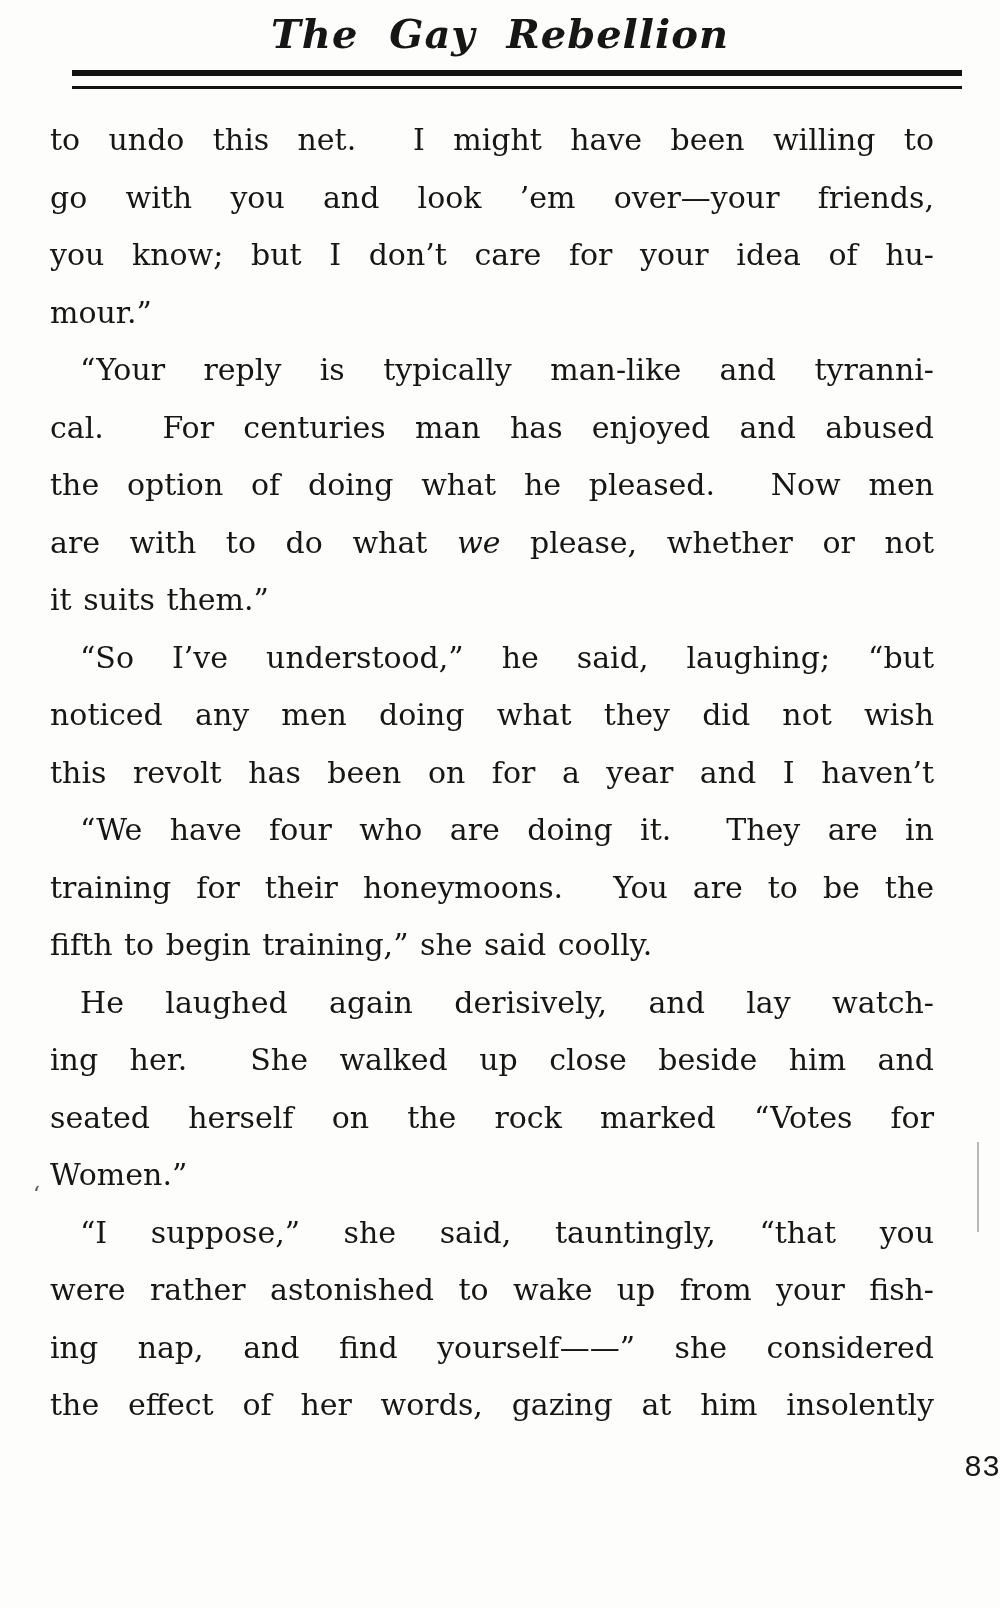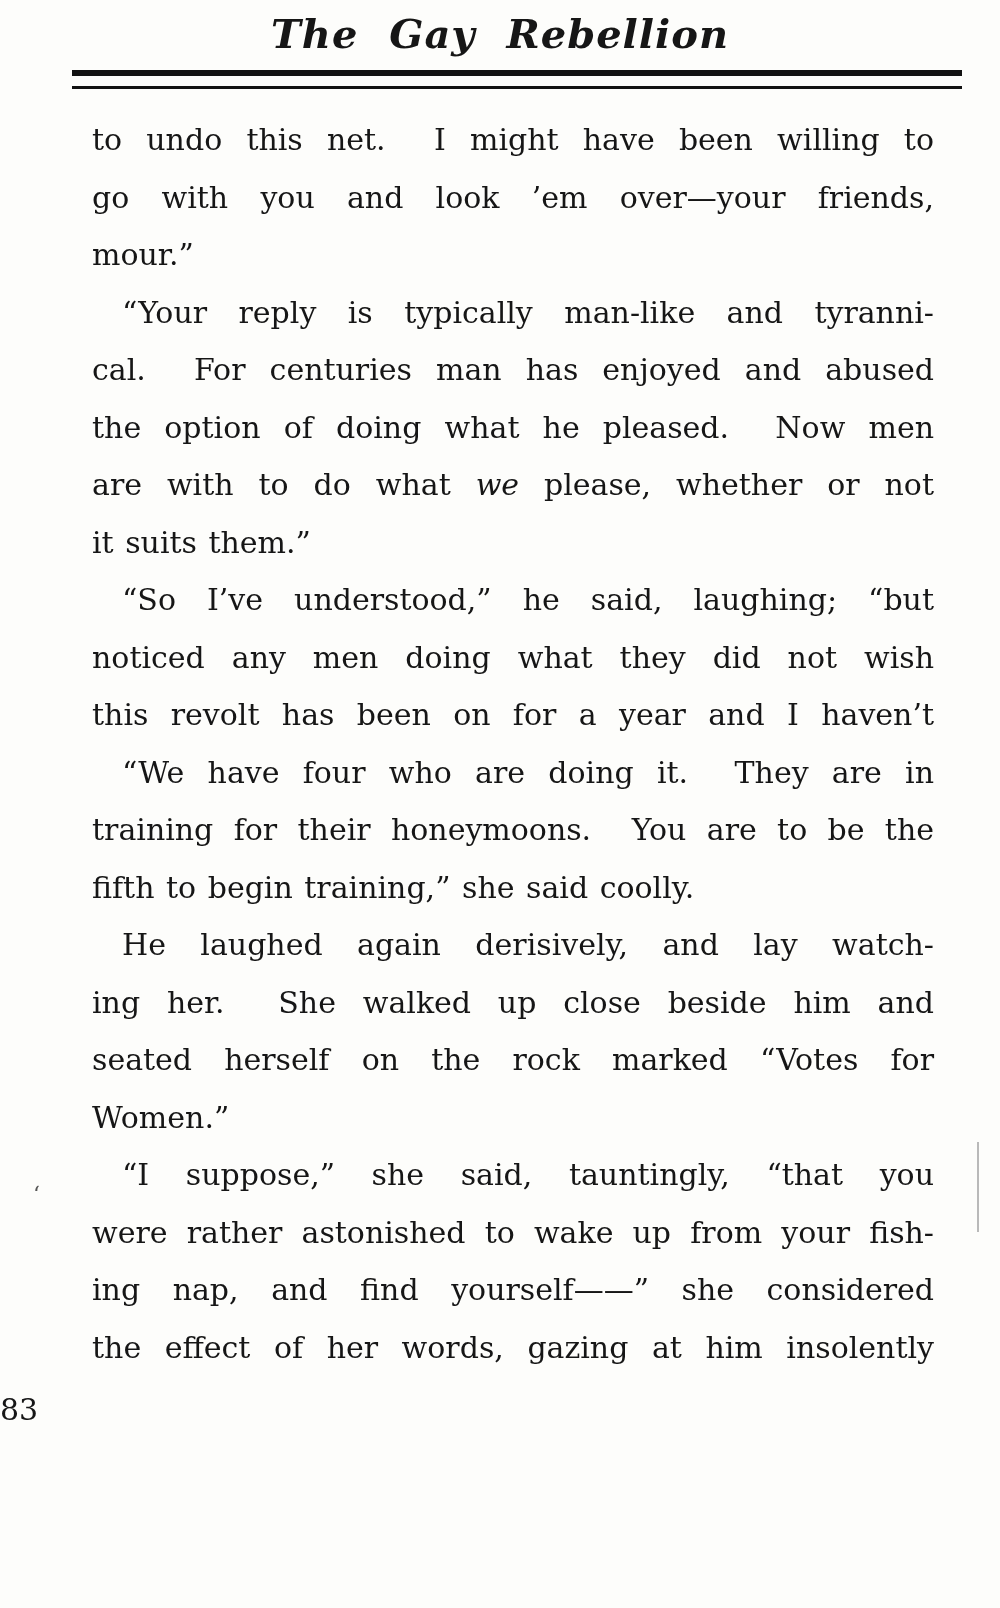--- a/index.html
+++ b/index.html
@@ -25,40 +25,41 @@
   }
 
   .double-rule {
     margin: 6px 38px 0 72px;
     border-top: 6px solid #121212;
     border-bottom: 3px solid #121212;
     height: 10px;
   }
 
   .textblock {
-    margin: 22px 66px 0 92px;
+    margin: 22px 66px 0 50px;
     font-size: 30px;
   }
   .line {
     line-height: 57.5px;
     height: 57.5px;
     text-align: justify;
     text-align-last: justify;
     word-spacing: 2px;
     white-space: nowrap;
   }
   .line.end { text-align-last: left; }
   .line.indent { padding-left: 30px; }
   .line em { }
 
   .pagenum {
     margin-top: 14px;
-    text-align: left;
+    text-align: right;
     font-size: 30px;
     line-height: 40px;
+    font-family: Liberation Mono, monospace;
   }
 
   
   .artifact-right-line {
     position: absolute;
     right: 21px; top: 1138px;
     width: 2px; height: 90px;
     background: #b9b9b9;
   }
   .artifact-left-mark {
@@ -74,20 +75,21 @@
 
   <div class="title">The Gay Rebellion</div>
 
   <div class="double-rule"></div>
 
   <div class="textblock">
 
     <div>
       <div class="line">to undo this net.&nbsp; I might have been willing to</div>
       <div class="line">go with you and look ’em over—your friends,</div>
+      <div class="line">you know; but I don’t care for your idea of hu-</div>
       <div class="line end">mour.”</div>
     </div>
 
     <div>
       <div class="line indent">“Your reply is typically man-like and tyranni-</div>
       <div class="line">cal.&nbsp; For centuries man has enjoyed and abused</div>
       <div class="line">the option of doing what he pleased.&nbsp; Now men</div>
       <div class="line"><span>are with to do what </span><em>we</em><span> please, whether or not</span></div>
       <div class="line end">it suits them.”</div>
     </div>

